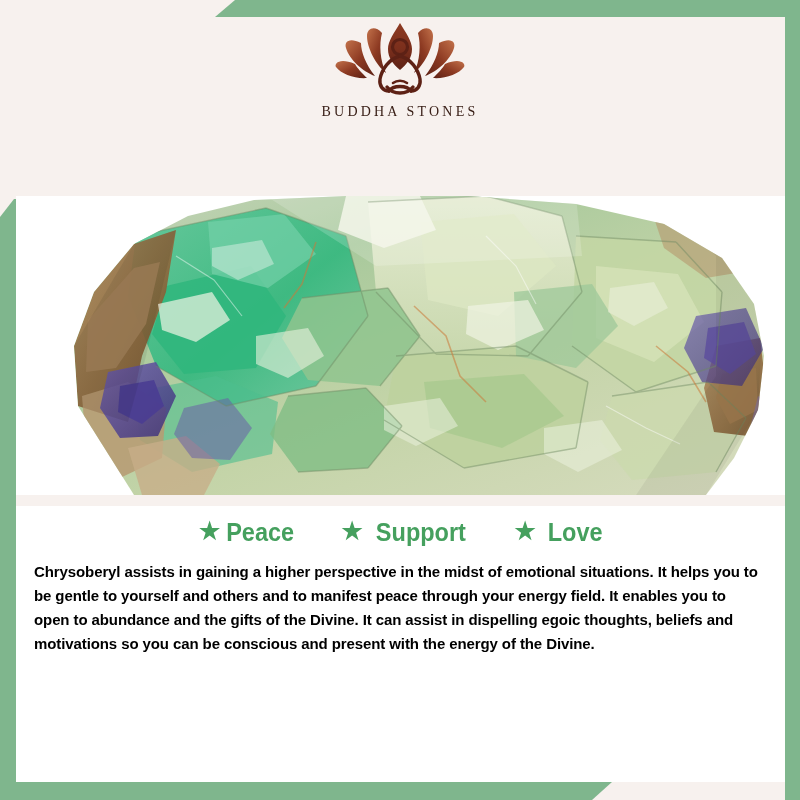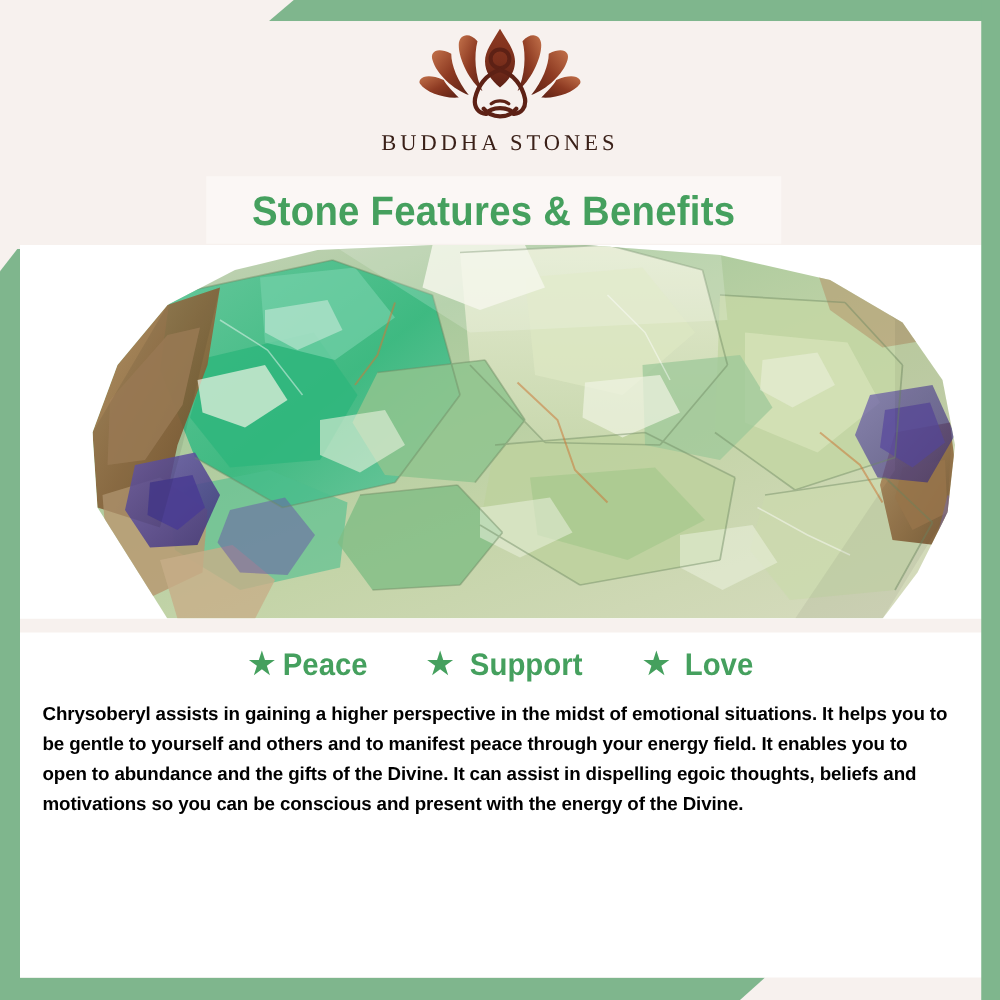--- a/index.html
+++ b/index.html
@@ -39,21 +39,21 @@
     background:#f7f1ee;
   }
   #logo-wrap{
     position:absolute;left:0;top:17px;width:800px;
     display:flex;flex-direction:column;align-items:center;
   }
   #logo-mark{width:150px;height:85px;display:block;}
   #brand-name{
     margin-top:2px;
     font-family:"Liberation Serif", serif;
-    font-size:18px;letter-spacing:3.2px;
+    font-size:14px;letter-spacing:3.2px;
     color:#3a2018;font-weight:400;
     text-align:center;
   }
 
   
   #title-box{
     position:absolute;left:165px;top:141px;width:460px;height:54px;
     background:#fbf7f5;
     display:flex;align-items:center;justify-content:center;
   }
@@ -168,23 +168,20 @@
         <path d="M75 39 C86 42 93 52 95 62 C96 69 92 74 86 74" fill="none" stroke="#5d2115" stroke-width="3.4" stroke-linecap="round"></path>
 
         <path d="M64 74 C68 68 82 68 86 74" fill="none" stroke="#5d2115" stroke-width="3.4" stroke-linecap="round"></path>
         <path d="M62 70 C68 78 82 78 88 70" fill="none" stroke="#5d2115" stroke-width="3.4" stroke-linecap="round"></path>
 
         <path d="M68 66 C72 63 78 63 82 66" fill="none" stroke="#5d2115" stroke-width="2.6" stroke-linecap="round"></path>
       </svg>
       <div id="brand-name">BUDDHA STONES</div>
     </div>
 
-    <div id="title-box">
-      <div id="title-text">Stone Features &amp; Benefits</div>
-    </div>
   </div>
 
   <div id="photo">
     <svg viewBox="0 0 770 299" preserveAspectRatio="none">
       <defs>
         <clipPath id="rockclip">
           <path d="M118 299 L62 210 L58 150 L78 96 L118 48 L172 20 L238 4 L330 0 L452 0 L560 8
                    L648 28 L706 62 L738 108 L748 160 L742 214 L718 262 L690 299 Z"></path>
         </clipPath>
         <linearGradient id="g-base" x1="0" y1="0" x2="1" y2="1">

